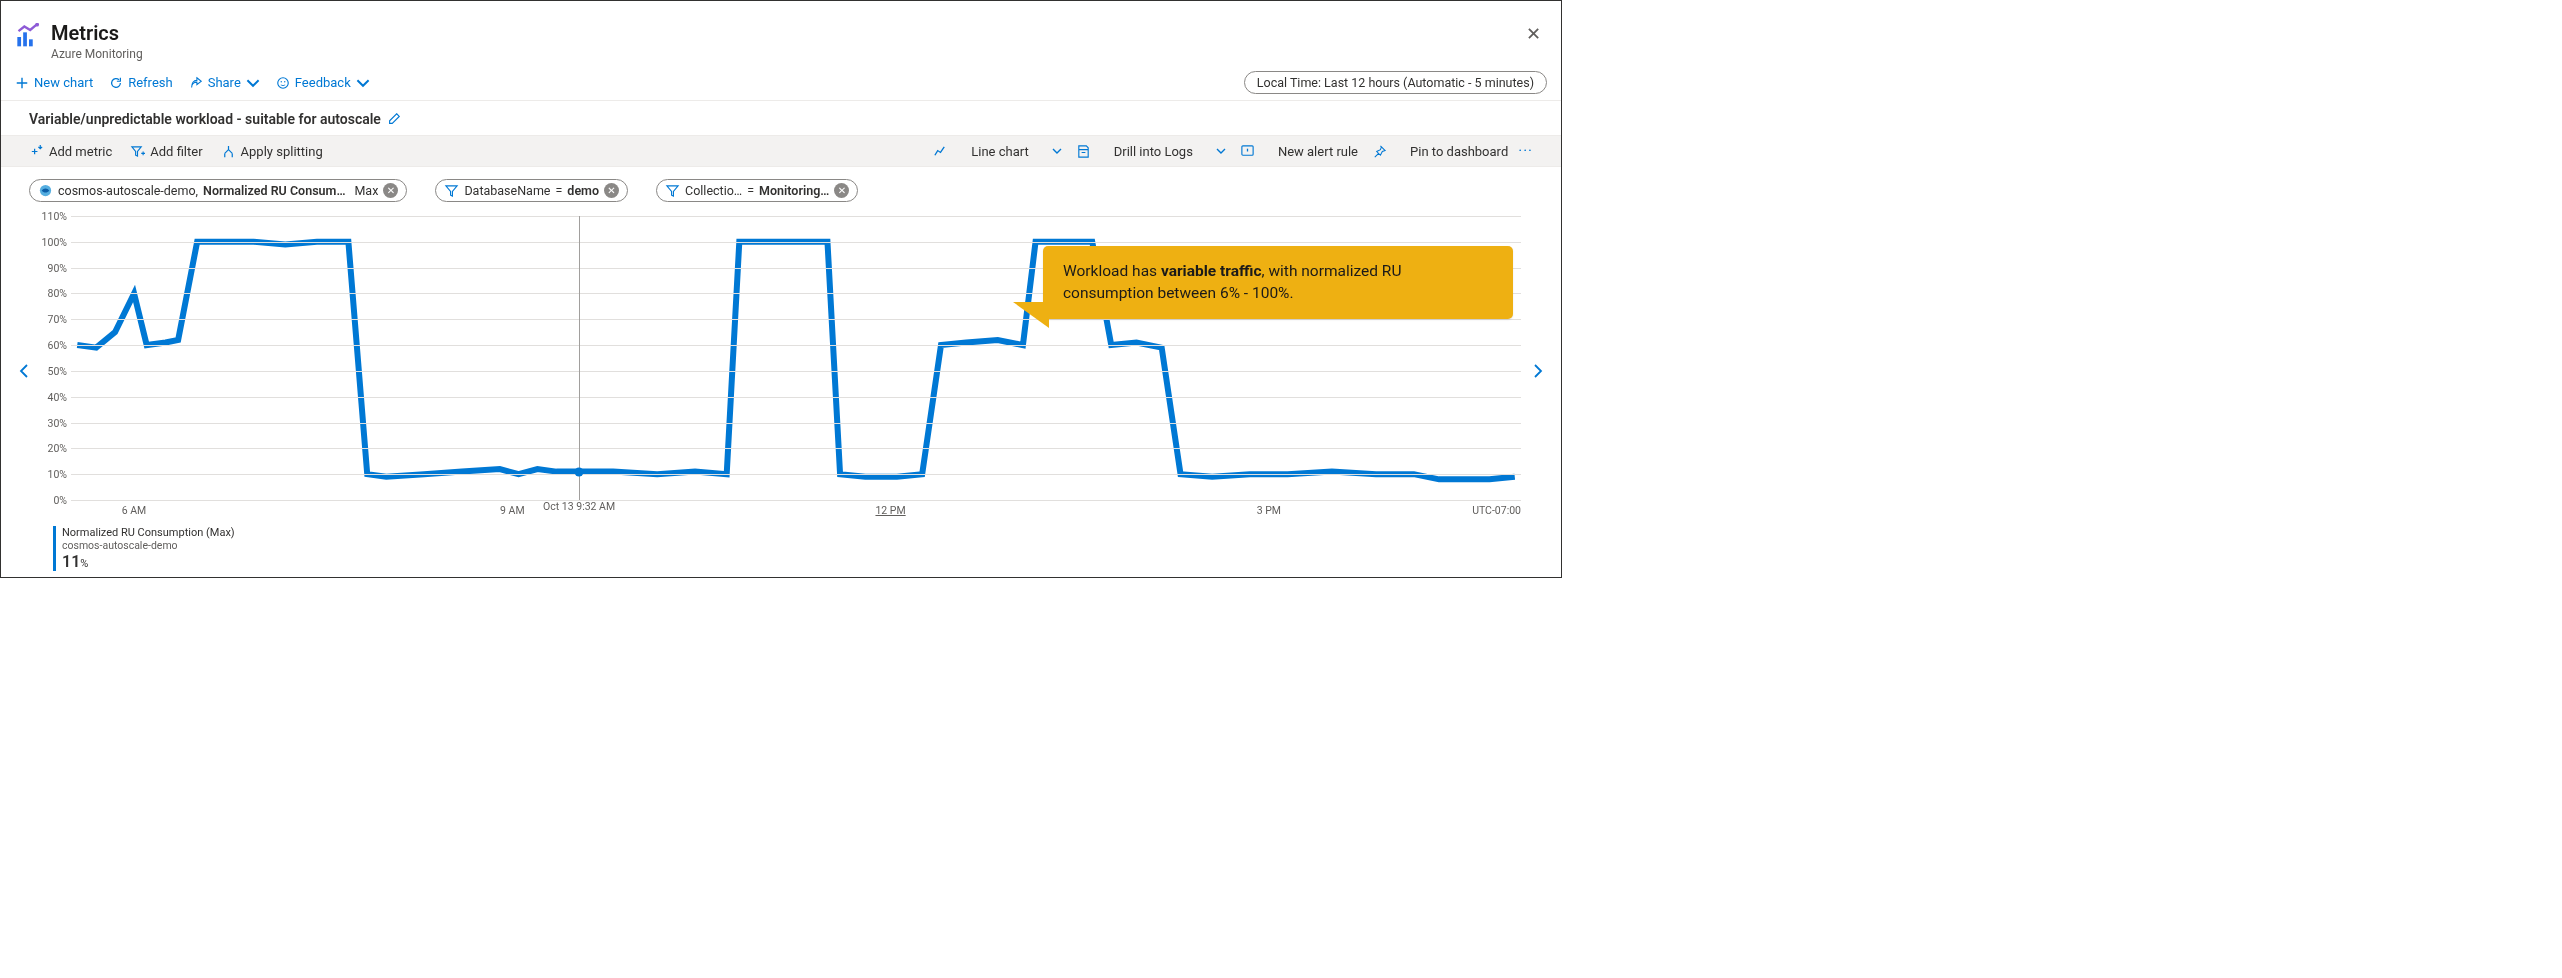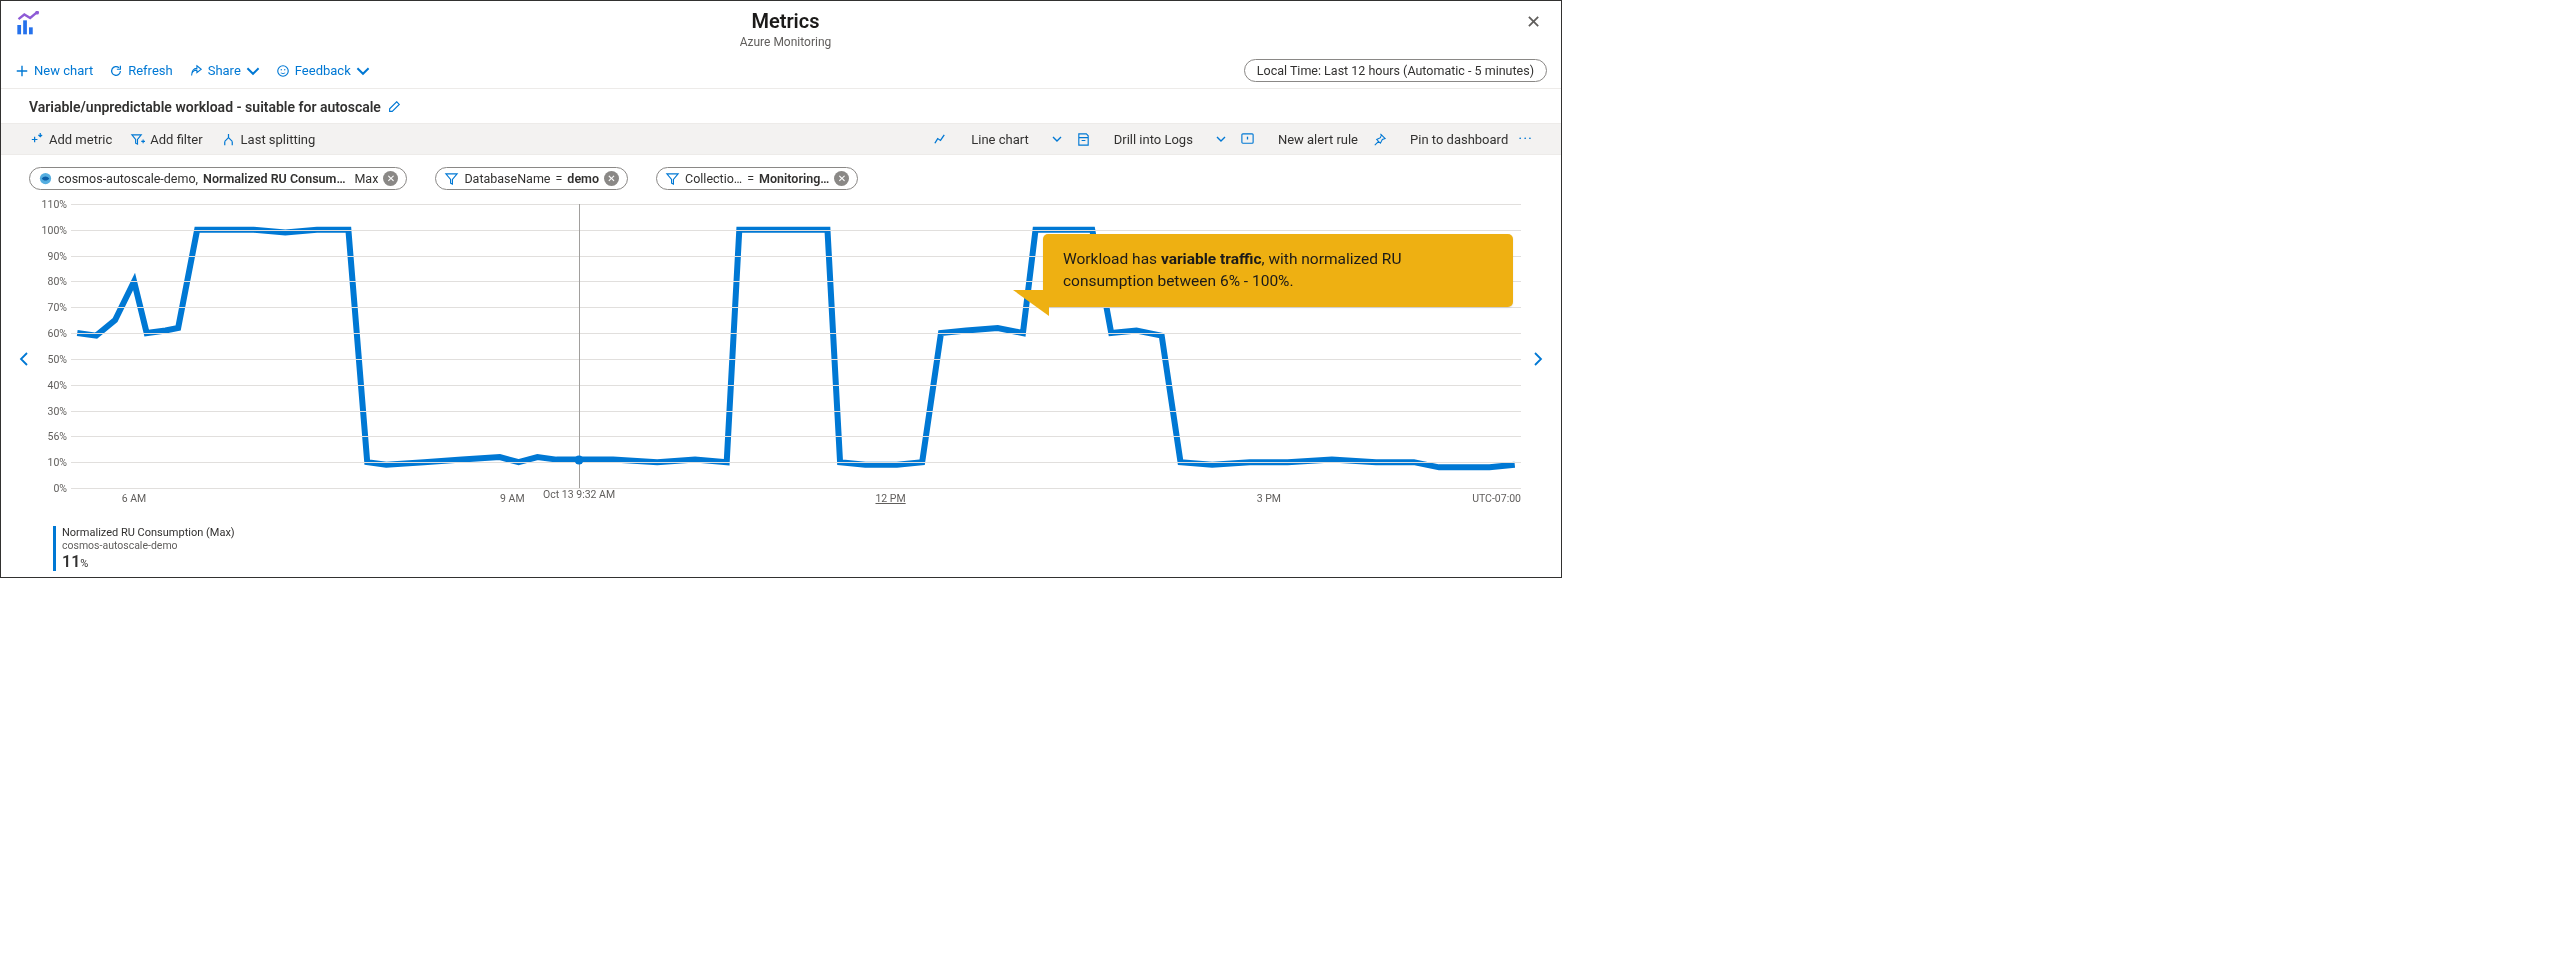--- a/index.html
+++ b/index.html
@@ -10,22 +10,21 @@
     background: #fff;
     border: 1px solid #323130;
     width: 1562px;
     height: 578px;
     position: relative;
     overflow: hidden;
   }
   .header {
     display: flex;
     align-items: flex-start;
-    padding: 8px 14px 4px 14px;
-    text-align: center;
+    padding: 20px 14px 4px 14px;
   }
   .header-icon { width: 28px; height: 28px; margin-right: 8px; margin-top: 2px; flex: 0 0 auto; }
   .header-titles { flex: 1; }
   .header-title { font-size: 20px; font-weight: 600; color: #1b1a19; }
   .header-subtitle { font-size: 12px; color: #605e5c; margin-top: 2px; }
   .close-btn { font-size: 18px; color: #605e5c; cursor: pointer; padding: 2px 6px; }
 
   .toolbar1 {
     display: flex;
     align-items: center;
@@ -203,21 +202,21 @@
   <span class="tb2-item">
     <svg viewBox="0 0 16 16">
         <path d="M2 3h10l-4 5v5l-2-1V8L2 3zM12 10h4M14 8v4" stroke="#0078d4" stroke-width="1.2" fill="none"></path>
       </svg>
     <span>Add filter</span>
   </span>
   <span class="tb2-item">
     <svg viewBox="0 0 16 16">
         <path d="M8 2v4M8 6l-4 4M8 6l4 4M4 10v4M12 10v4" stroke="#0078d4" stroke-width="1.3" fill="none"></path>
       </svg>
-    <span>Last splitting</span>
+    <span>Apply splitting</span>
   </span>
   <span class="spacer"></span>
   <span class="tb2-right">
     <svg viewBox="0 0 16 16" style="width:15px;height:15px;color:#0078d4">
         <path d="M2 12l3-5 3 2 4-6" stroke="#0078d4" stroke-width="1.4" fill="none"></path>
       </svg>
     <span>Line chart</span>
     <svg class="chev" viewBox="0 0 10 10">
         <path d="M1 3l4 4 4-4" stroke="#0078d4" stroke-width="1.4" fill="none"></path>
       </svg>
@@ -287,21 +286,21 @@
   <div class="chart-inner">
     <div class="grid-area" id="grid-area">
       <svg class="chartsvg" id="chartsvg" preserveAspectRatio="none" viewBox="0 0 1000 1000">
           <polyline points="4.3,454.5 17.4,463.6 30.4,409.1 43.5,272.7 52.2,454.5 65.2,445.5 73.9,436.4 87.0,90.9 104.3,90.9 126.1,90.9 147.8,100.0 169.6,90.9 191.3,90.9 204.3,909.1 217.4,918.2 243.5,909.1 269.6,900.0 295.7,890.9 308.7,909.1 321.7,890.9 334.8,900.0 350.4,900.0 373.9,900.0 404.3,909.1 430.4,900.0 452.2,909.1 460.9,90.9 478.3,90.9 500.0,90.9 521.7,90.9 530.4,909.1 547.8,918.2 569.6,918.2 587.0,909.1 600.0,454.5 617.4,445.5 639.1,436.4 656.5,454.5 665.2,90.9 682.6,90.9 704.3,90.9 717.4,454.5 734.8,445.5 752.2,463.6 765.2,909.1 787.0,918.2 813.0,909.1 839.1,909.1 869.6,900.0 900.0,909.1 926.1,909.1 943.5,927.3 960.9,927.3 978.3,927.3 995.7,918.2" fill="none" stroke="#0078d4" stroke-width="6" vector-effect="non-scaling-stroke"></polyline>
         </svg>
     <div class="gridline" style="top: 100%;"></div>
         <div class="yaxis-label" style="top: 100%;">0%</div>
         <div class="gridline" style="top: 90.9091%;"></div>
         <div class="yaxis-label" style="top: 90.9091%;">10%</div>
         <div class="gridline" style="top: 81.8182%;"></div>
-        <div class="yaxis-label" style="top: 81.8182%;">56%</div>
+        <div class="yaxis-label" style="top: 81.8182%;">20%</div>
         <div class="gridline" style="top: 72.7273%;"></div>
         <div class="yaxis-label" style="top: 72.7273%;">30%</div>
         <div class="gridline" style="top: 63.6364%;"></div>
         <div class="yaxis-label" style="top: 63.6364%;">40%</div>
         <div class="gridline" style="top: 54.5455%;"></div>
         <div class="yaxis-label" style="top: 54.5455%;">50%</div>
         <div class="gridline" style="top: 45.4545%;"></div>
         <div class="yaxis-label" style="top: 45.4545%;">60%</div>
         <div class="gridline" style="top: 36.3636%;"></div>
         <div class="yaxis-label" style="top: 36.3636%;">70%</div>

